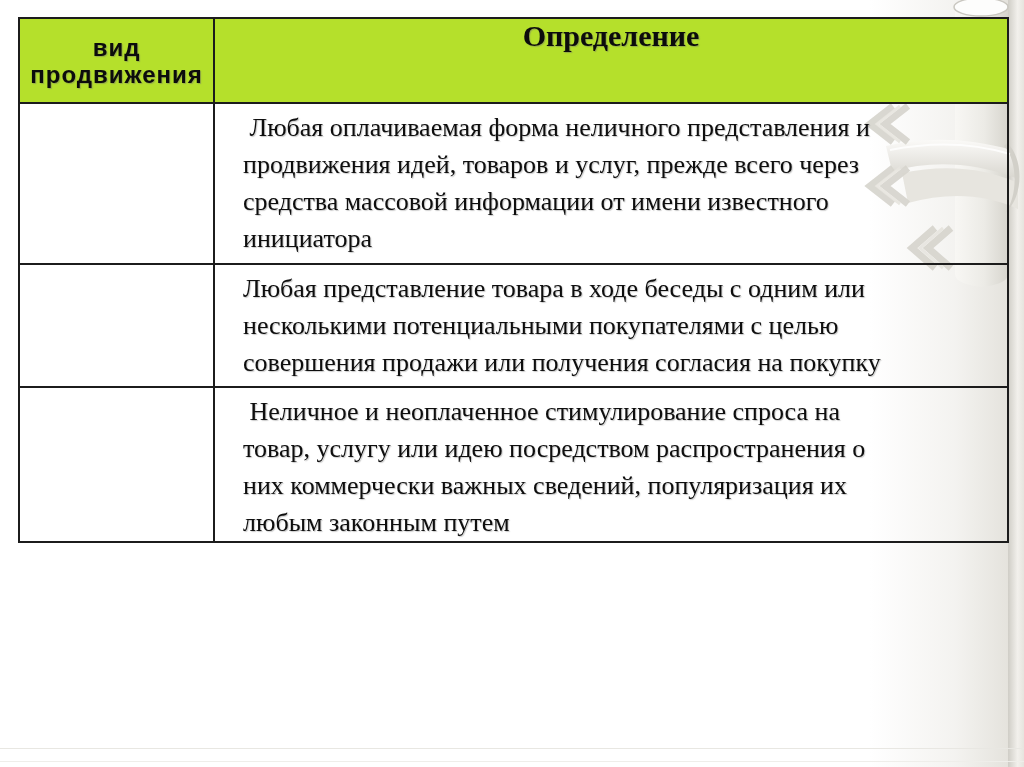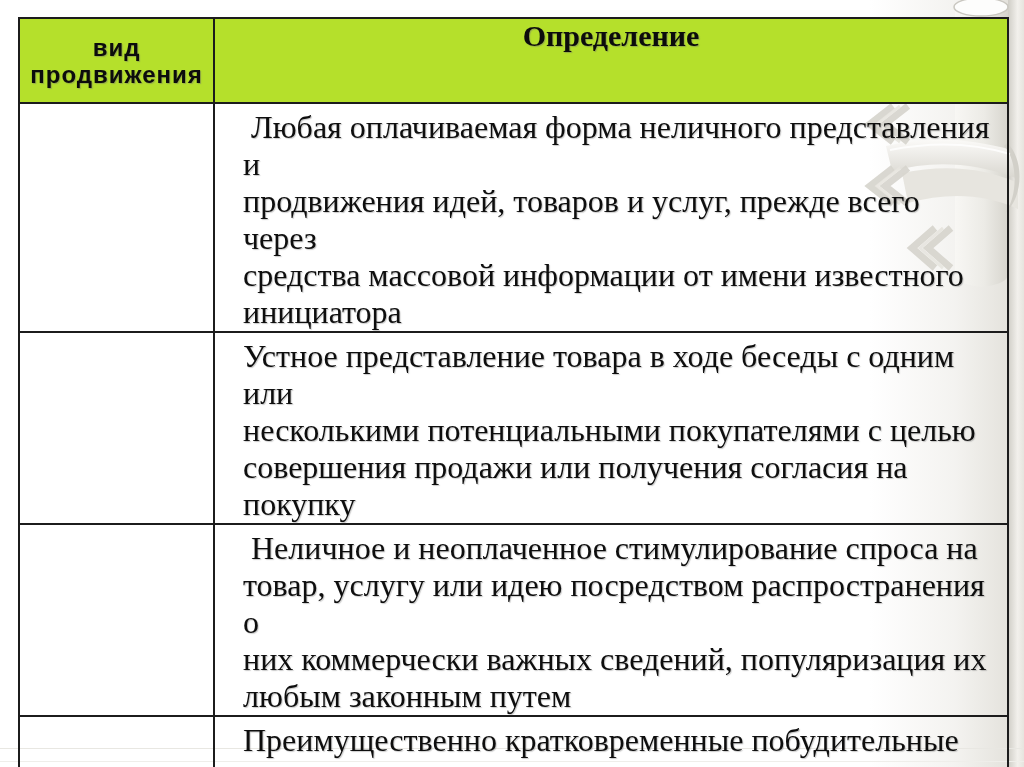--- a/index.html
+++ b/index.html
@@ -41,21 +41,21 @@
   th.def-h{
     background:var(--accent,#b5e02b);
     font-family:"Liberation Serif",serif;font-weight:700;
     font-size:30px;line-height:34px;color:#0c0c0c;
     text-align:center;vertical-align:top;padding-top:0;
     text-shadow:1px 1px 1px rgba(110,110,110,0.45);
   }
   td.type-c{background:transparent;}
   td.def-c{
     font-family:"Liberation Serif",serif;font-weight:400;
-    font-size:32px;line-height:37px;color:#0e0e0e;
+    font-size:26px;line-height:37px;color:#0e0e0e;
     vertical-align:top;text-align:left;
     padding:5px 8px 0 28px;white-space:pre-wrap;
     text-shadow:1px 1px 1px rgba(120,120,120,0.4);
   }
 </style>
 </head>
 <body>
 
 <div class="slide">
 
@@ -113,35 +113,27 @@
       </tr>
       <tr class="r0">
         <td class="type-c"></td>
         <td class="def-c"> Любая оплачиваемая форма неличного представления и
 продвижения идей, товаров и услуг, прежде всего через
 средства массовой информации от имени известного
 инициатора</td>
       </tr>
       <tr class="r1">
         <td class="type-c"></td>
-        <td class="def-c">Устное представление товара в ходе беседы с одним или
+        <td class="def-c">Любая представление товара в ходе беседы с одним или
 несколькими потенциальными покупателями с целью
 совершения продажи или получения согласия на покупку</td>
       </tr>
       <tr class="r2">
         <td class="type-c"></td>
         <td class="def-c"> Неличное и неоплаченное стимулирование спроса на
 товар, услугу или идею посредством распространения о
 них коммерчески важных сведений, популяризация их
 любым законным путем</td>
       </tr>
-      <tr class="r3">
-        <td class="type-c"></td>
-        <td class="def-c">Преимущественно кратковременные побудительные меры
-поощрения и покупки или продажи товара (лотерея,
-конкурс и др.), а также различные неповторяющиеся
-действия, которые не входят в  стандартные процедуры
-продвижения.</td>
-      </tr>
     </tbody>
   </table>
 
 </div>
 
 </body></html>

